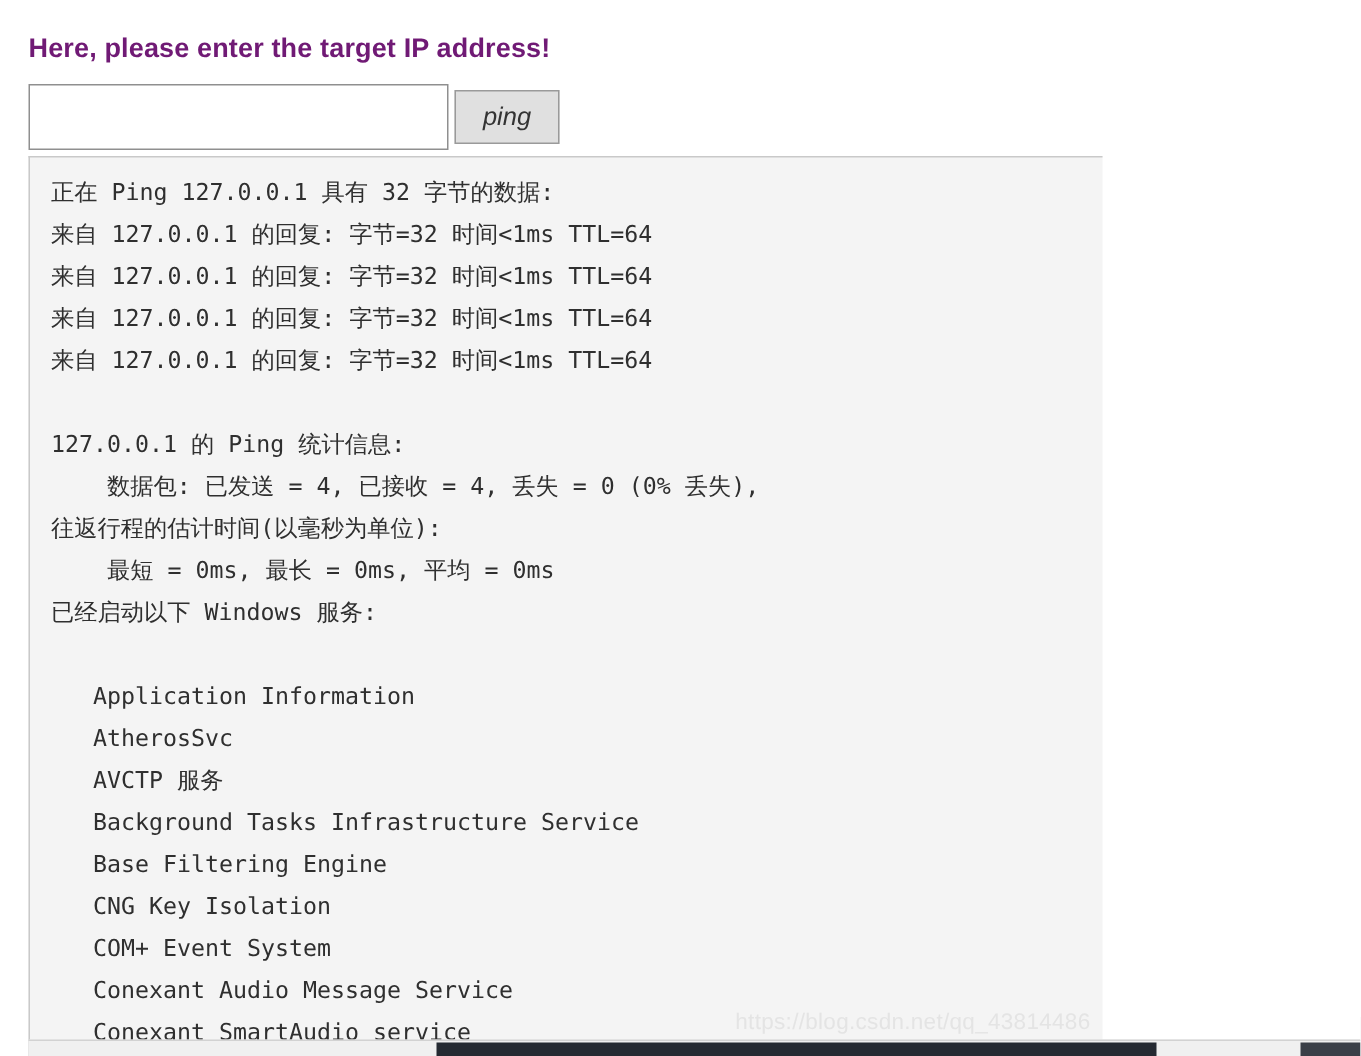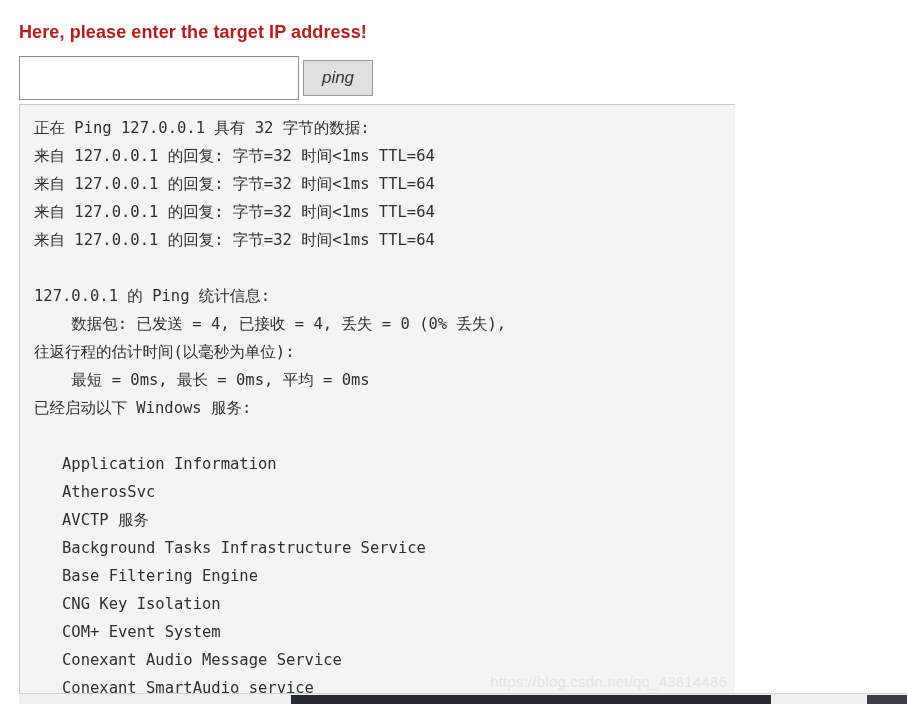--- a/index.html
+++ b/index.html
@@ -15,21 +15,21 @@
     position: relative;
   }
 
   
   .page-title {
     position: absolute;
     left: 19px;
     top: 9px;
     font-size: 18px;
     line-height: 22px;
-    color: #b91c1c;
+    color: #701a75;
     letter-spacing: 0.1px;
     white-space: nowrap;
   }
 
   
   .form-row {
     position: absolute;
     left: 19px;
     top: 56px;
     display: flex;

